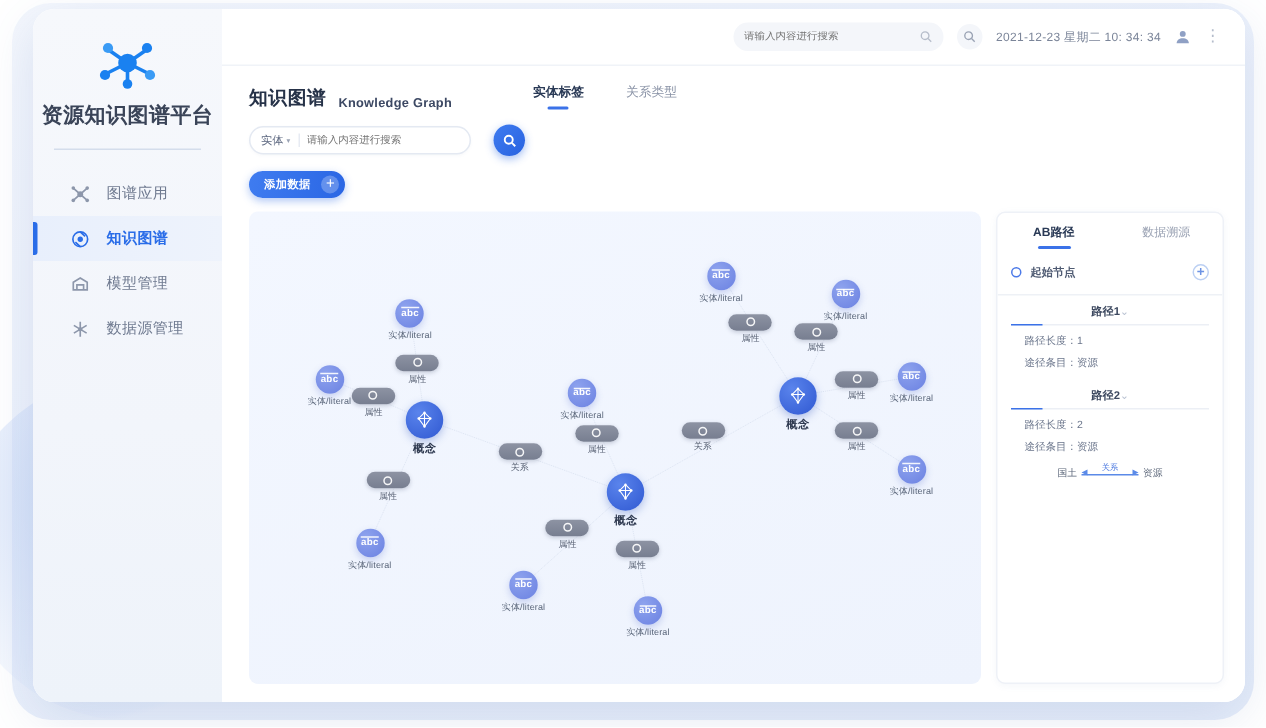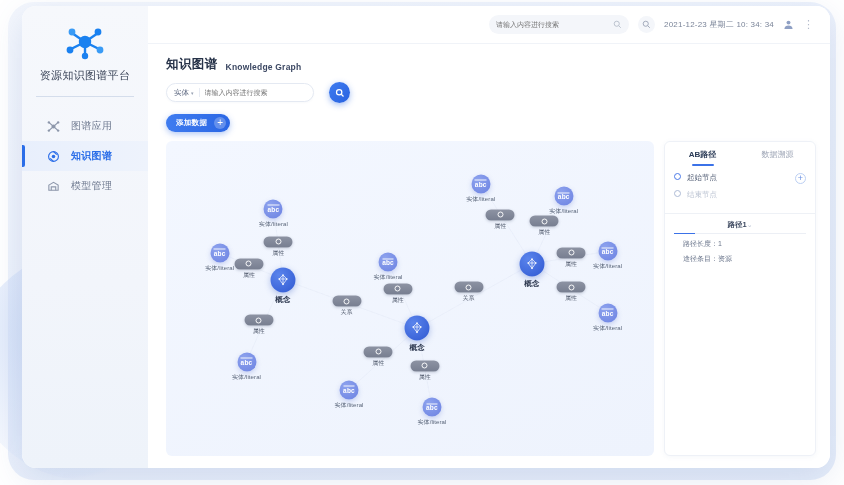--- a/index.html
+++ b/index.html
@@ -39,21 +39,21 @@
 
   
   .sidebar {
     width: 126px; flex: 0 0 126px; height: 100%;
     background: linear-gradient(180deg,#f6f8fc 0%, #f2f5fb 60%, #eef3fa 100%);
     position: relative;
   }
   .brand { padding-top: 16px; text-align: center; }
   .brand-logo { width: 46px; height: 40px; margin: 0 auto 6px; position: relative; }
   .brand-name {
-    font-size: 11px; color: #3a4458; font-weight: 400; letter-spacing: .3px;
+    font-size: 14px; color: #3a4458; font-weight: 700; letter-spacing: .3px;
   }
   .brand-sep {
     margin: 13px 14px 0; height: 1px; background: rgba(180,195,220,.5);
   }
   .nav { margin-top: 14px; }
   .nav-item {
     position: relative; height: 30px; display: flex; align-items: center;
     padding-left: 24px; gap: 11px; cursor: pointer;
   }
   .nav-item .nav-ico {
@@ -224,21 +224,21 @@
     flex:1; text-align:center; font-size: 8px; color:#9aa2b3; cursor:pointer;
     position:relative; line-height: 26px;
   }
   .rp-tab.active { color:#2a3a56; font-weight:700; }
   .rp-tab.active::after {
     content:""; position:absolute; left:50%; transform:translateX(-50%);
     bottom:2px; width:22px; height:2px; background:#3b72e8; border-radius:2px;
   }
   .rp-nodes { padding: 5px 9px 4px; }
   .rp-node-row {
-    display:flex; align-items:flex-start; gap:6px; height: 17px;
+    display:flex; align-items:center; gap:6px; height: 17px; font-weight: bold;
   }
   .rp-radio {
     width: 7px; height:7px; border-radius:50%; border:1.3px solid #4c7ae8; flex:0 0 7px;
   }
   .rp-radio.muted { border-color:#aebbd6; }
   .rp-node-label { font-size: 7.5px; color:#4e5a72; flex:1; }
   .rp-node-label.muted { color:#bcc4d3; }
   .rp-add {
     width: 11px; height:11px; border-radius:50%; border:1px solid #bcd0f3;
     color:#6d93e4; font-size:9px; line-height:9px; text-align:center; cursor:pointer;
@@ -335,20 +335,29 @@
         <div class="nav-item">
           <span class="nav-ico">
             <svg viewBox="0 0 14 14" width="13" height="13" fill="none" stroke="currentColor" stroke-width="1.2">
               <path d="M2 5.5 L7 2.5 L12 5.5 L12 11 L2 11 Z"></path>
               <path d="M4.6 11 L4.6 7.4 L9.4 7.4 L9.4 11"></path>
             </svg>
           </span>
           <span class="nav-label">模型管理</span>
         </div>
 
+        <div class="nav-item">
+          <span class="nav-ico">
+            <svg viewBox="0 0 14 14" width="13" height="13" fill="none" stroke="currentColor" stroke-width="1.2">
+              <path d="M7 1.6 L7 12.4 M2.4 4.2 L11.6 9.8 M11.6 4.2 L2.4 9.8"></path>
+              <circle cx="7" cy="7" r="1.5" fill="currentColor" stroke="none"></circle>
+            </svg>
+          </span>
+          <span class="nav-label">数据源管理</span>
+        </div>
       </nav>
     </aside>
 
     <div class="main">
 
       <div class="topbar">
         <div class="top-search">
           <input type="text" value="" placeholder="请输入内容进行搜索" style="">
           <span style="color:#b6bdca;display:flex;">
             <svg viewBox="0 0 12 12" width="9" height="9" fill="none" stroke="currentColor" stroke-width="1.2">
@@ -369,20 +378,24 @@
             <circle cx="7" cy="4.6" r="2.5"></circle>
             <path d="M1.8 12.6 C1.8 9.6 4.2 8.2 7 8.2 C9.8 8.2 12.2 9.6 12.2 12.6 Z"></path>
           </svg>
         </div>
         <div class="more-btn">⋮</div>
       </div>
 
       <div class="page-head">
         <div class="page-title">知识图谱</div>
         <div class="page-subtitle">Knowledge Graph</div>
+        <div class="head-tabs">
+          <div class="head-tab active">实体标签</div>
+          <div class="head-tab">关系类型</div>
+        </div>
       </div>
 
       <div class="toolbar">
         <div class="searchbox">
           <span class="sb-select">
             <span>实体</span>
             <span style="font-size:5px;color:#9aa3b4;">▾</span>
           </span>
           <span class="sb-sep"></span>
           <input type="text" value="" placeholder="请输入内容进行搜索" style="">
@@ -599,34 +612,48 @@
             <div class="rp-tab active">AB路径</div>
             <div class="rp-tab">数据溯源</div>
           </div>
 
           <div class="rp-nodes">
             <div class="rp-node-row">
               <span class="rp-radio"></span>
               <span class="rp-node-label">起始节点</span>
               <span class="rp-add">+</span>
             </div>
-            <div class="rp-node-row">
-              <span class="rp-radio muted"></span>
-              <span class="rp-node-label muted">结束节点</span>
-            </div>
           </div>
           <div class="rp-divider"></div>
 
           <div class="path-block">
             <div class="path-head">
               <span class="path-title">路径1</span>
               <span class="chev">⌄</span>
             </div>
             <div class="path-line">路径长度：1</div>
             <div class="path-line">途径条目：资源</div>
           </div>
 
+          <div class="path-block" style="margin-top:6px;">
+            <div class="path-head">
+              <span class="path-title">路径2</span>
+              <span class="chev">⌄</span>
+            </div>
+            <div class="path-line">路径长度：2</div>
+            <div class="path-line">途径条目：资源</div>
+            <div class="path-diagram">
+              <span class="pd-label">国土</span>
+              <span class="pd-arrow">
+                <span class="ln"></span>
+                  <span class="ah l"></span>
+                  <span class="ah r"></span>
+                <span class="rel">关系</span>
+              </span>
+              <span class="pd-label">资源</span>
+            </div>
+          </div>
         </aside>
 
       </div>
     </div>
   </div>
 </div>
 
 </body></html>

